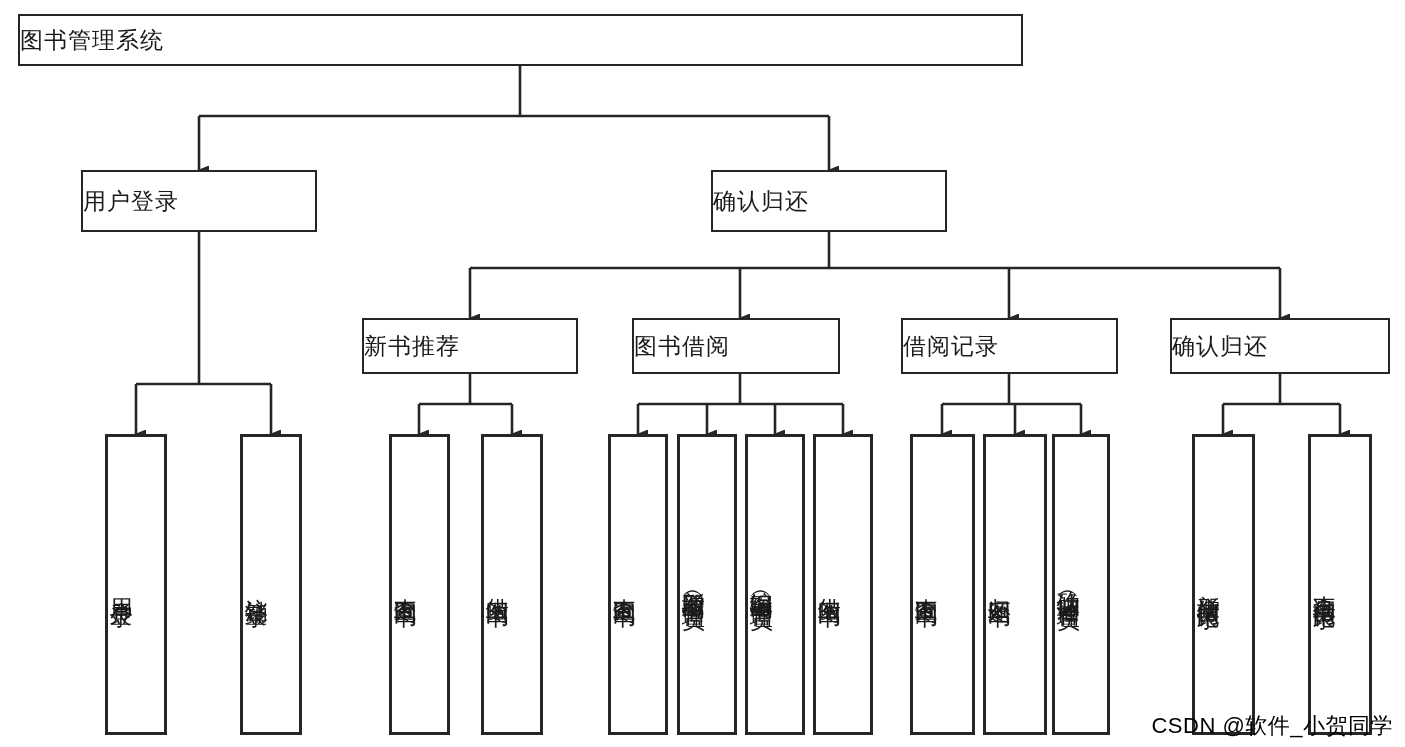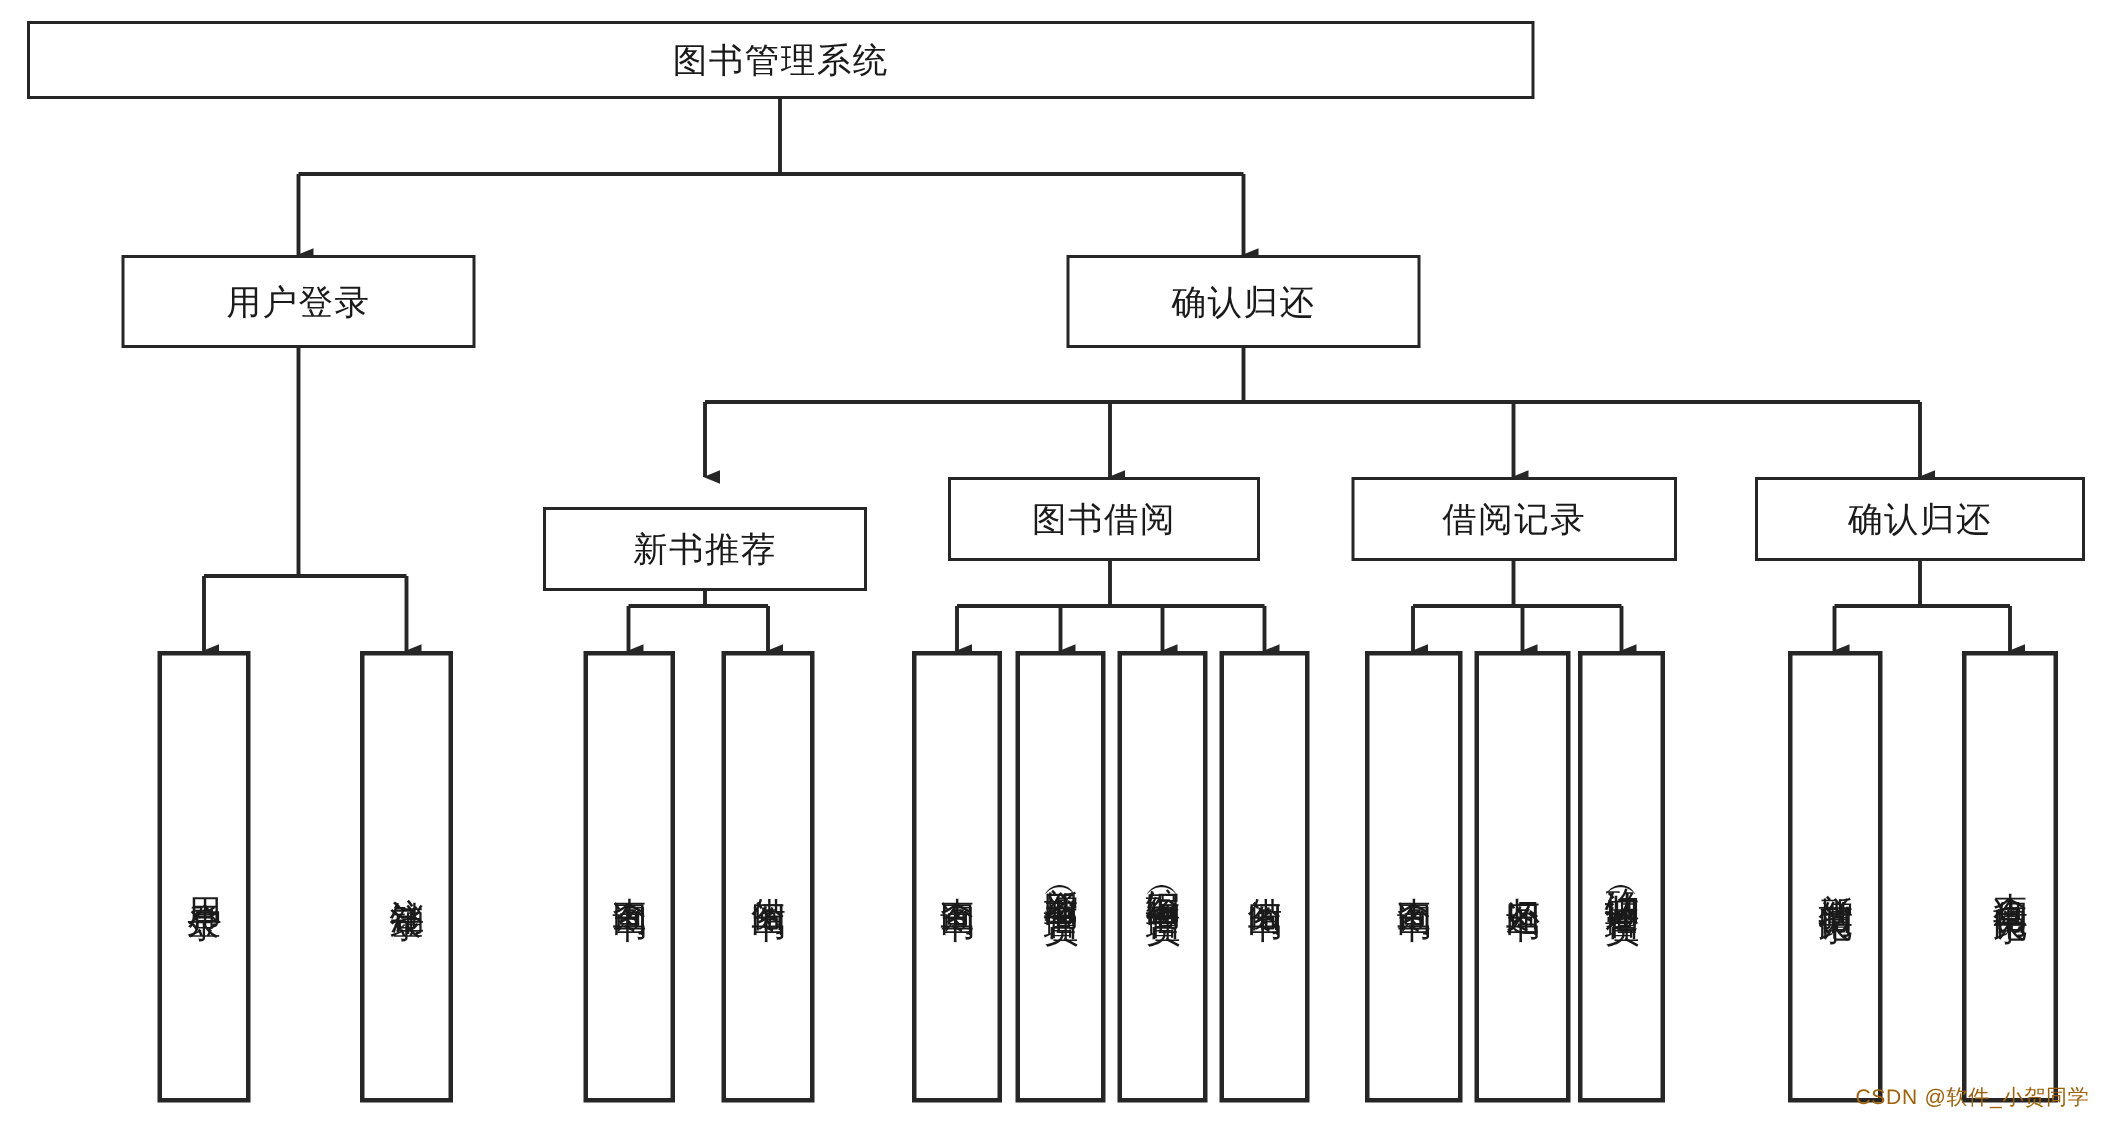--- a/index.html
+++ b/index.html
@@ -20,21 +20,20 @@
     width:1405px;height:747px;
     pointer-events:none;
   }
   .node{
     position:absolute;
     box-sizing:border-box;
     border:2.5px solid #262626;
     background:#ffffff;
     display:flex;
     align-items:center;
-    justify-content:center;
     overflow:hidden;
   }
   .node .label{
     font-size:23px;
     line-height:1.25;
     letter-spacing:1px;
     white-space:nowrap;
     color:#1a1a1a;
   }
   .node.vert{
@@ -46,22 +45,22 @@
     font-size:23px;
     line-height:1.12;
     letter-spacing:2.5px;
     white-space:nowrap;
     text-align:center;
   }
   #watermark{
     position:absolute;
     right:12px;
     bottom:6px;
-    font-size:14px;
-    color:#a16207;
+    font-size:22px;
+    color:#000000;
     letter-spacing:0.5px;
     white-space:nowrap;
   }
 </style>
 </head>
 <body>
 
 <div id="canvas">
 
   <svg class="wires" viewBox="0 0 1405 747" xmlns="http://www.w3.org/2000/svg">
@@ -121,21 +120,21 @@
     <span class="label">图书管理系统</span>
   </div>
 
   <div class="node" id="node-l2-0" style="left: 81px; top: 170px; width: 236px; height: 62px;">
     <span class="label">用户登录</span>
   </div>
   <div class="node" id="node-l2-1" style="left: 711px; top: 170px; width: 236px; height: 62px;">
     <span class="label">确认归还</span>
   </div>
 
-  <div class="node" id="node-l3-0" style="left: 362px; top: 318px; width: 216px; height: 56px; margin-top: 20px;">
+  <div class="node" id="node-l3-0" style="left: 362px; top: 318px; width: 216px; height: 56px;">
     <span class="label">新书推荐</span>
   </div>
   <div class="node" id="node-l3-1" style="left: 632px; top: 318px; width: 208px; height: 56px;">
     <span class="label">图书借阅</span>
   </div>
   <div class="node" id="node-l3-2" style="left: 901px; top: 318px; width: 217px; height: 56px;">
     <span class="label">借阅记录</span>
   </div>
   <div class="node" id="node-l3-3" style="left: 1170px; top: 318px; width: 220px; height: 56px;">
     <span class="label">确认归还</span>

